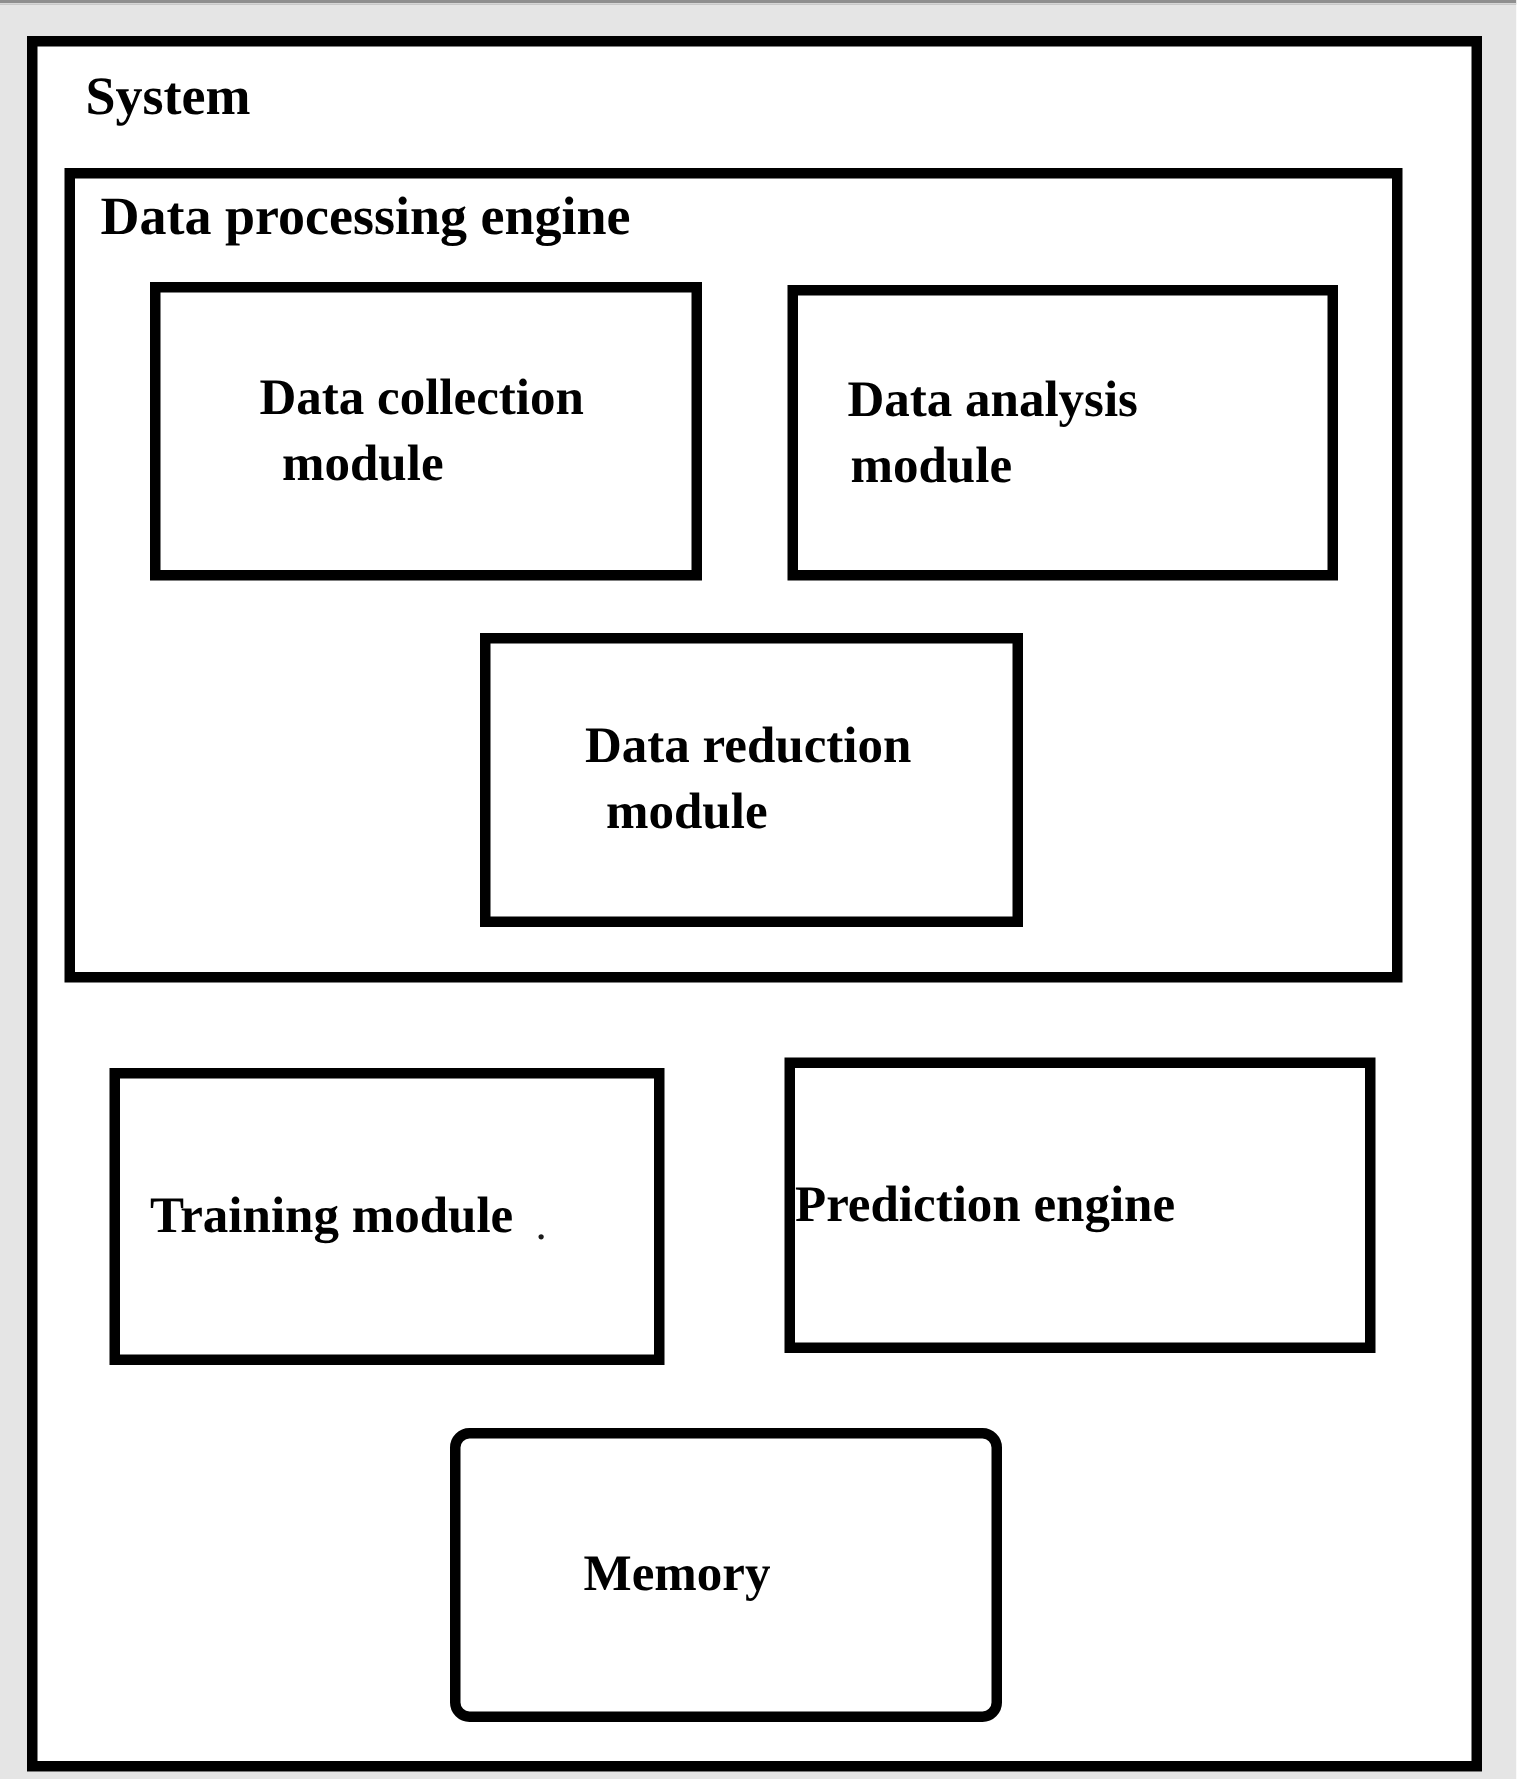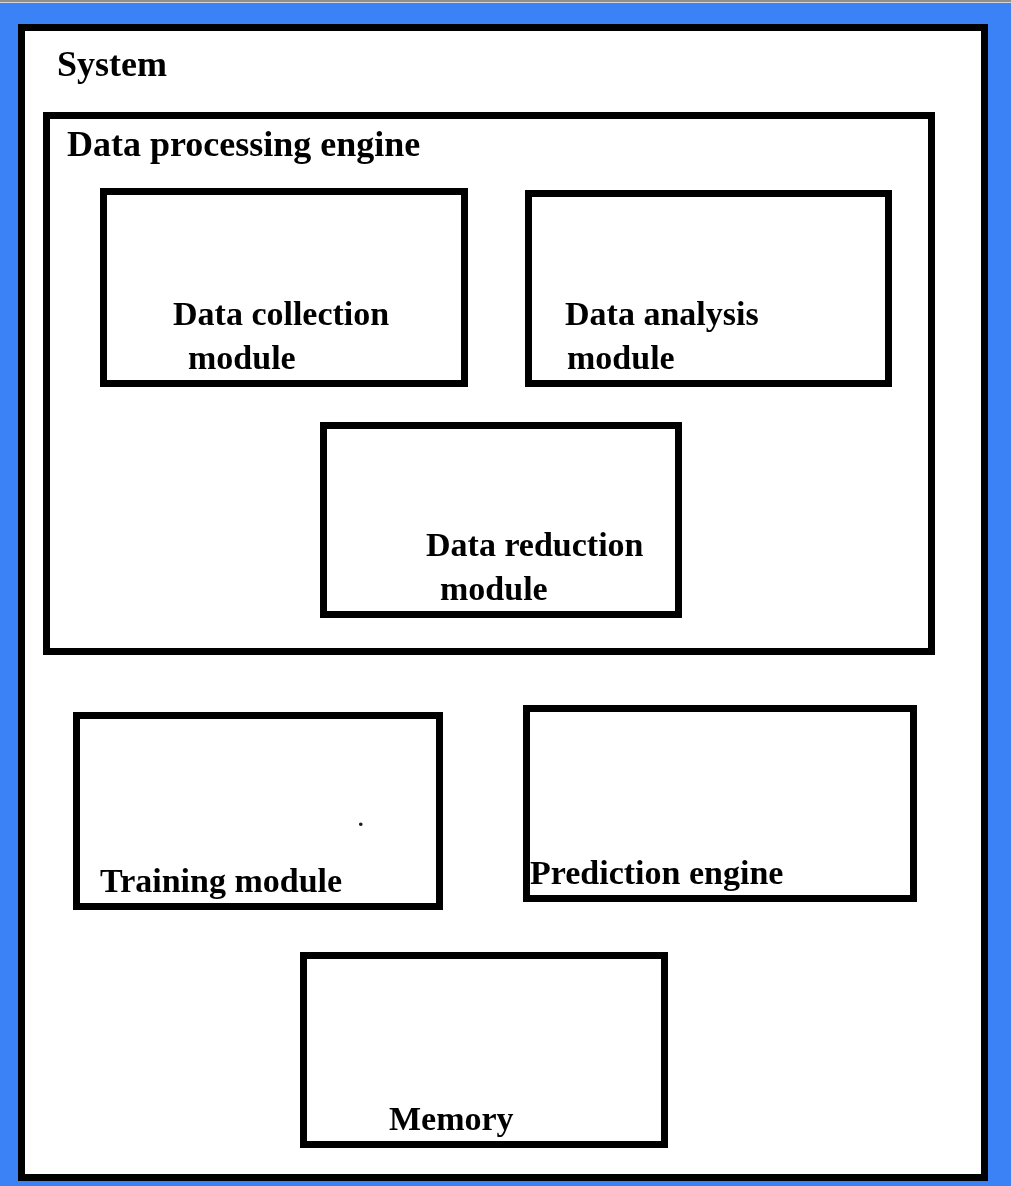--- a/index.html
+++ b/index.html
@@ -4,21 +4,21 @@
 <style>
   html, body {
     margin: 0;
     padding: 0;
     background: #ffffff;
   }
   .canvas {
     position: relative;
     width: 1011px;
     height: 1186px;
-    background: #3b82f6;
+    background: #e5e5e5;
     color: #000000;
     font-family: "Liberation Serif", "DejaVu Serif", serif;
     overflow: hidden;
   }
   .top-edge {
     position: absolute;
     left: 0; top: 0;
     width: 1011px; height: 2px;
     background: #8f8f8f;
     border-bottom: 1px solid #d6d6d6;
@@ -28,39 +28,39 @@
     box-sizing: border-box;
     border: 7px solid #000000;
     background: #ffffff;
   }
   
   .system-box     { left: 18px;  top: 24px;  width: 970px; height: 1157px; }
   .dpe-box        { left: 43px;  top: 112px; width: 892px; height: 543px;  }
   
   .collection-box { left: 100px; top: 188px; width: 368px; height: 199px; }
   .analysis-box   { left: 525px; top: 190px; width: 367px; height: 197px; }
-  .reduction-box  { left: 320px; top: 422px; width: 362px; height: 196px; padding-left: 36px; }
+  .reduction-box  { left: 320px; top: 422px; width: 362px; height: 196px; }
   .training-box   { left: 73px;  top: 712px; width: 370px; height: 198px; }
   .prediction-box { left: 523px; top: 705px; width: 394px; height: 197px; }
-  .memory-box     { left: 300px; top: 952px; width: 368px; height: 196px; }
+  .memory-box     { left: 300px; top: 952px; width: 368px; height: 196px; border-radius: 13px; }
 
   .big-label {
     position: absolute;
     font-weight: bold;
     font-size: 36px;
     line-height: 1;
     white-space: nowrap;
   }
   .system-label { left: 57px; top: 46px; }
   .dpe-label    { left: 67px; top: 126px; }
 
   .label-wrap {
     display: flex;
     flex-direction: column;
-    justify-content: flex-end;
+    justify-content: center;
     height: 100%;
     font-weight: bold;
     font-size: 34px;
     line-height: 44px;
     white-space: nowrap;
   }
   .collection-box .label-wrap { padding-left: 66px; }
   .analysis-box   .label-wrap { padding-left: 33px; }
   .reduction-box  .label-wrap { padding-left: 63px; }
   .training-box   .label-wrap { padding-left: 20px; }

